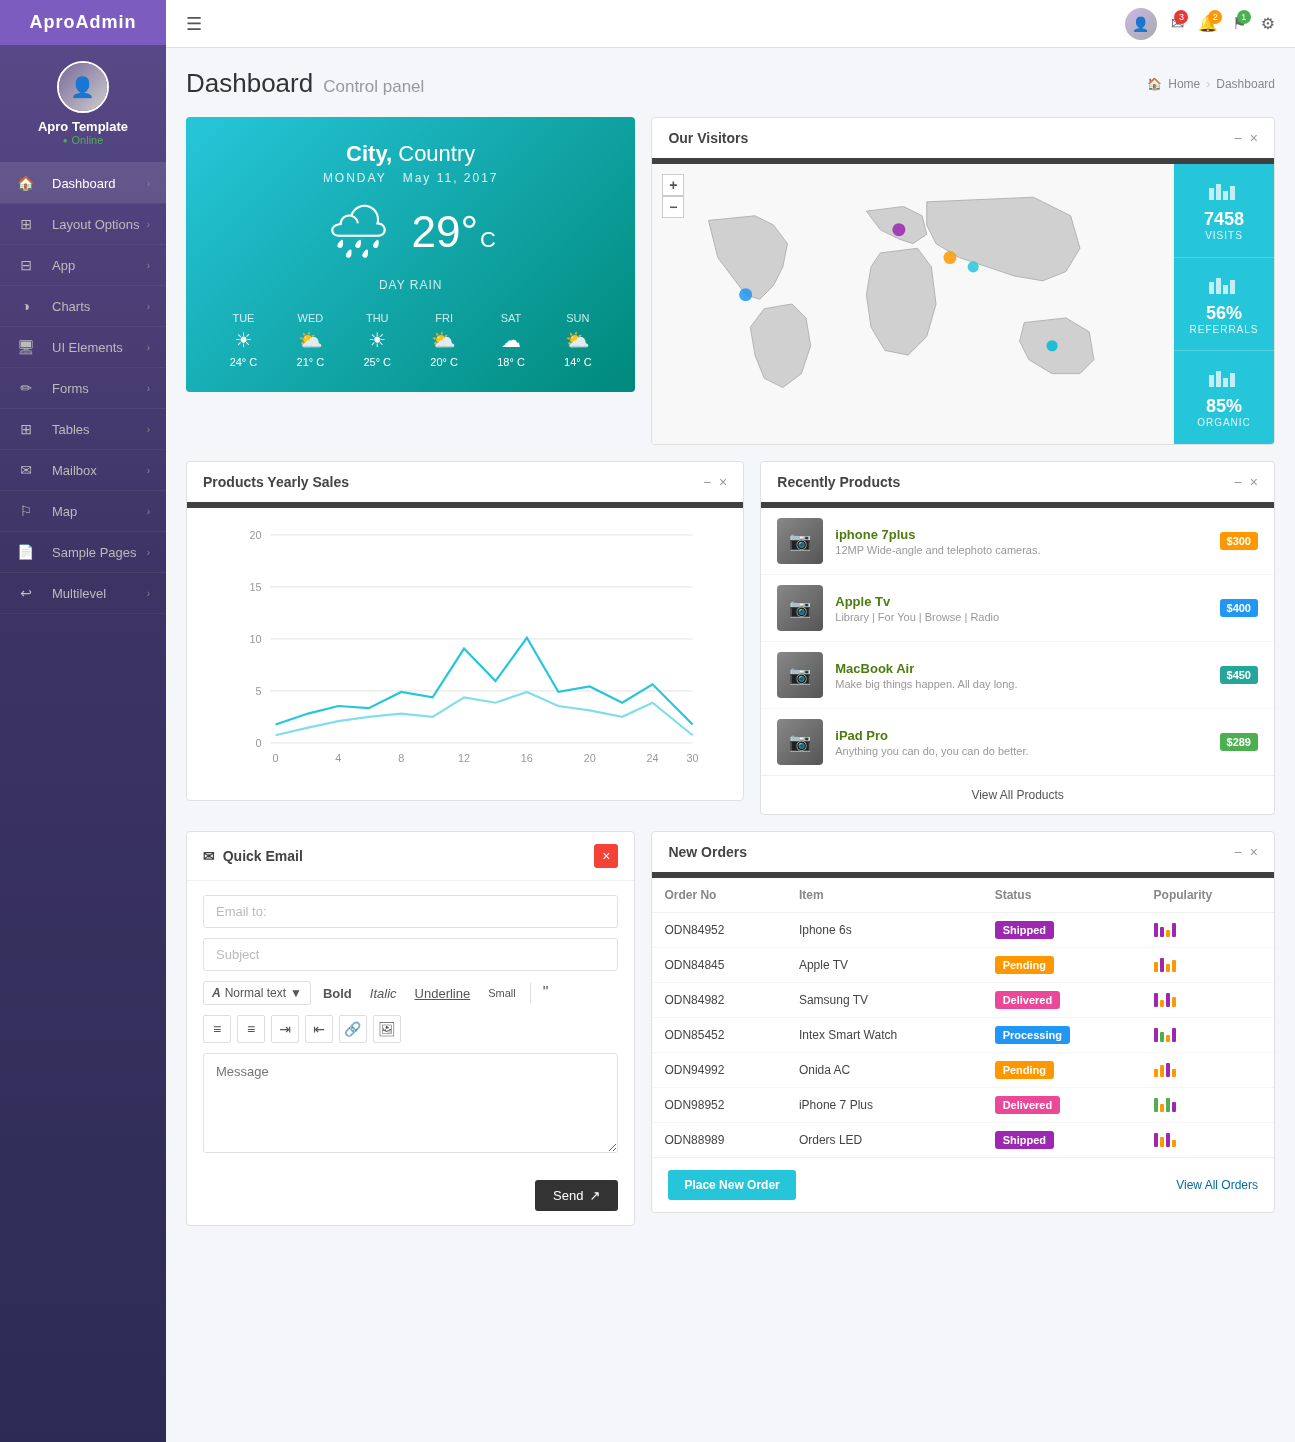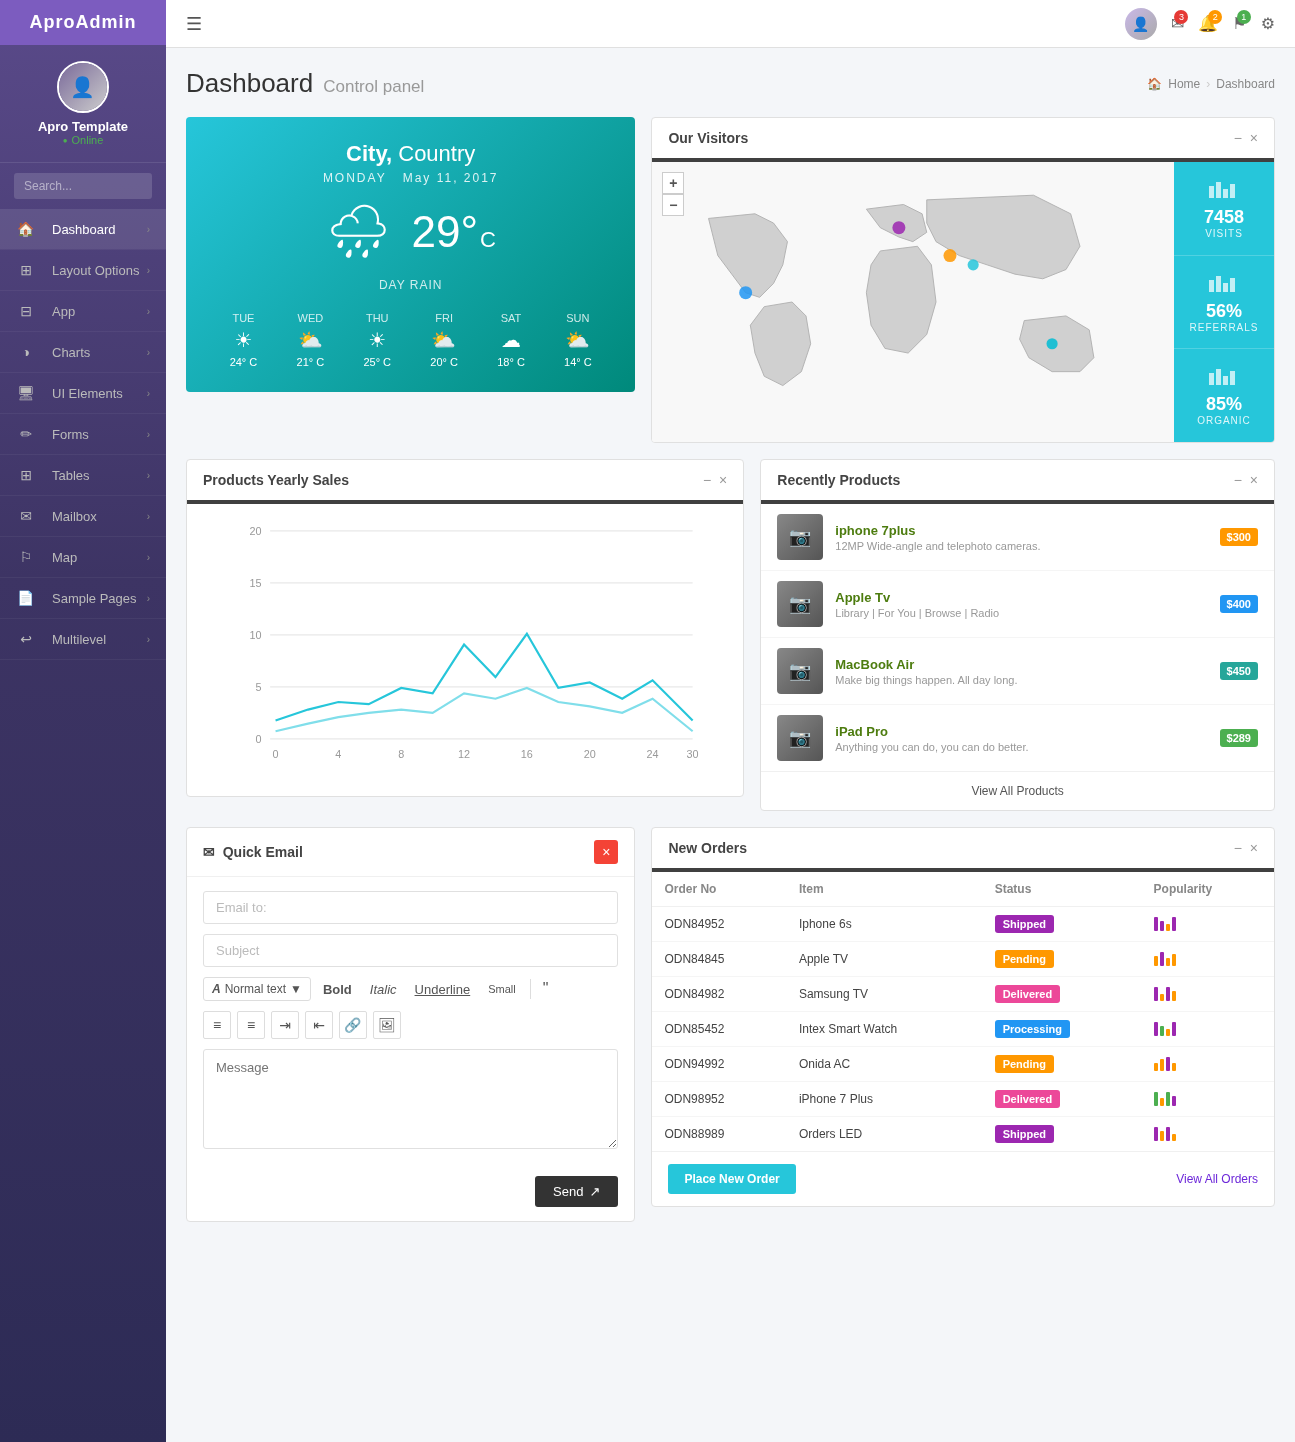--- a/index.html
+++ b/index.html
@@ -64,21 +64,21 @@
     .weather-temp { font-size: 44px; font-weight: 300; }
     .weather-desc { text-align: center; font-size: 12px; letter-spacing: 1px; opacity: 0.8; margin-bottom: 20px; }
     .weather-forecast { display: flex; justify-content: space-around; }
     .forecast-day { text-align: center; }
     .forecast-label { font-size: 11px; opacity: 0.8; margin-bottom: 4px; }
     .forecast-icon { font-size: 20px; margin-bottom: 4px; }
     .forecast-temp { font-size: 11px; }
 
     
     .card { background: #fff; border-radius: 4px; border: 1px solid #e0e0e0; overflow: hidden; }
-    .card-header { display: flex; align-items: center; justify-content: space-between; padding: 12px 16px; border-bottom: 4px solid #404040; }
+    .card-header { display: flex; align-items: center; justify-content: space-between; padding: 12px 16px; border-bottom: 6px solid #404040; }
     .card-title { font-size: 14px; font-weight: 600; color: #444; }
     .card-controls { display: flex; gap: 8px; color: #999; cursor: pointer; font-size: 14px; }
     .visitors-body { display: flex; height: 280px; }
     .visitors-map { flex: 1; background: #f8f8f8; position: relative; overflow: hidden; padding: 10px; }
     .map-svg { width: 100%; height: 100%; }
     .map-zoom { position: absolute; top: 10px; left: 10px; display: flex; flex-direction: column; }
     .map-zoom-btn { background: #fff; border: 1px solid #ccc; width: 22px; height: 22px; display: flex; align-items: center; justify-content: center; cursor: pointer; font-size: 14px; font-weight: bold; color: #555; }
     .visitors-stats { width: 100px; background: #26c6da; display: flex; flex-direction: column; }
     .stat-item { flex: 1; display: flex; flex-direction: column; align-items: center; justify-content: center; border-bottom: 1px solid rgba(255,255,255,0.2); color: #fff; padding: 8px; }
     .stat-item:last-child { border-bottom: none; }
@@ -137,38 +137,35 @@
     .orders-table tr:last-child td { border-bottom: none; }
     .status-badge { padding: 3px 8px; border-radius: 3px; font-size: 11px; color: #fff; font-weight: 600; }
     .status-shipped { background: #9c27b0; }
     .status-pending { background: #ff9800; }
     .status-delivered { background: #ec4899; }
     .status-processing { background: #2196f3; }
     .popularity-bars { display: flex; gap: 2px; align-items: flex-end; }
     .pop-bar { width: 4px; border-radius: 1px; }
     .orders-footer { display: flex; align-items: center; justify-content: space-between; padding: 12px 16px; border-top: 1px solid #f0f0f0; }
     .place-order-btn { background: #26c6da; color: #fff; border: none; border-radius: 3px; padding: 8px 16px; font-size: 12px; cursor: pointer; font-weight: 600; }
-    .view-orders-btn { background: none; border: none; color: #6d28d9; font-size: 12px; cursor: pointer; }
+    .view-orders-btn { background: none; border: none; color: #0369a1; font-size: 12px; cursor: pointer; }
   </style>
 </head>
 <body>
 
 <div class="sidebar">
   <div class="sidebar-header">
     <span>AproAdmin</span>
   </div>
   <div class="sidebar-profile">
     <div class="sidebar-avatar">
       <div class="sidebar-avatar-img">👤</div>
     </div>
     <div class="sidebar-name">Apro Template</div>
     <div class="sidebar-online">Online</div>
-  </div>
-  <div class="sidebar-search">
-    <input type="text" placeholder="Search..." style="">
   </div>
   <ul class="sidebar-nav" id="sidebar-nav">
       <li class="active">
         <a>
     <span style="display:flex;align-items:center;gap:8px;">
       <span class="nav-icon">🏠</span>
       <span>Dashboard</span>
     </span>
     <span class="nav-arrow">›</span>
   </a>

